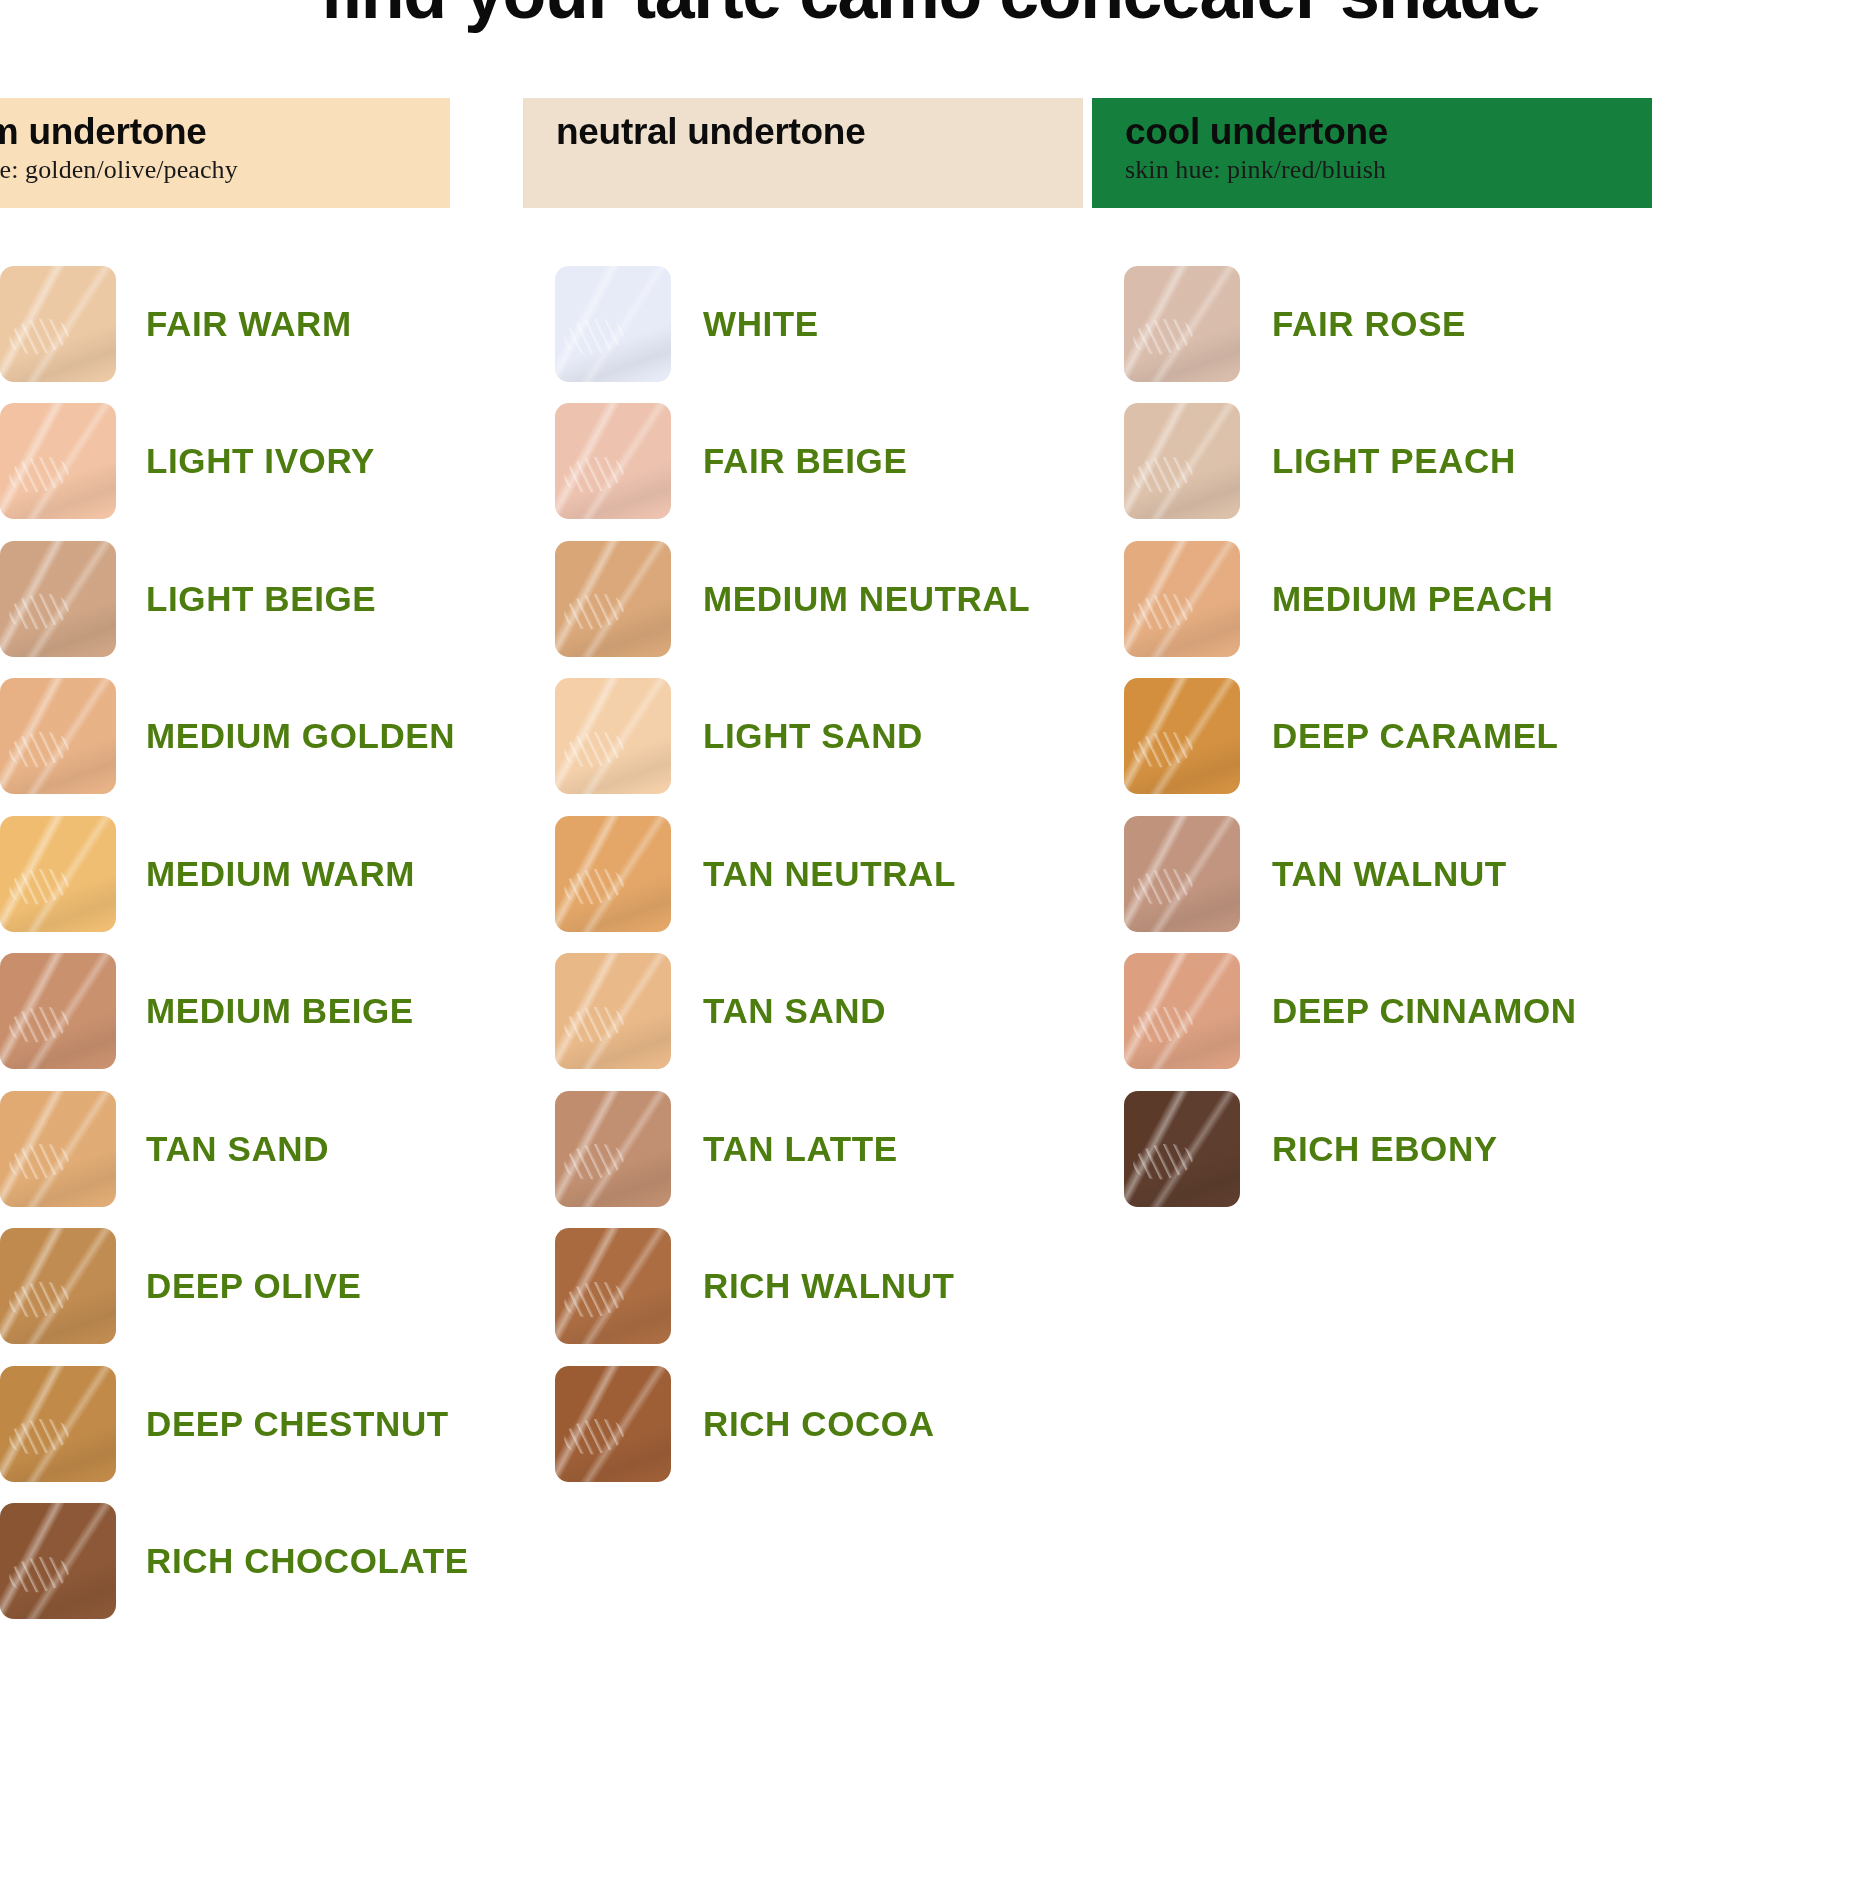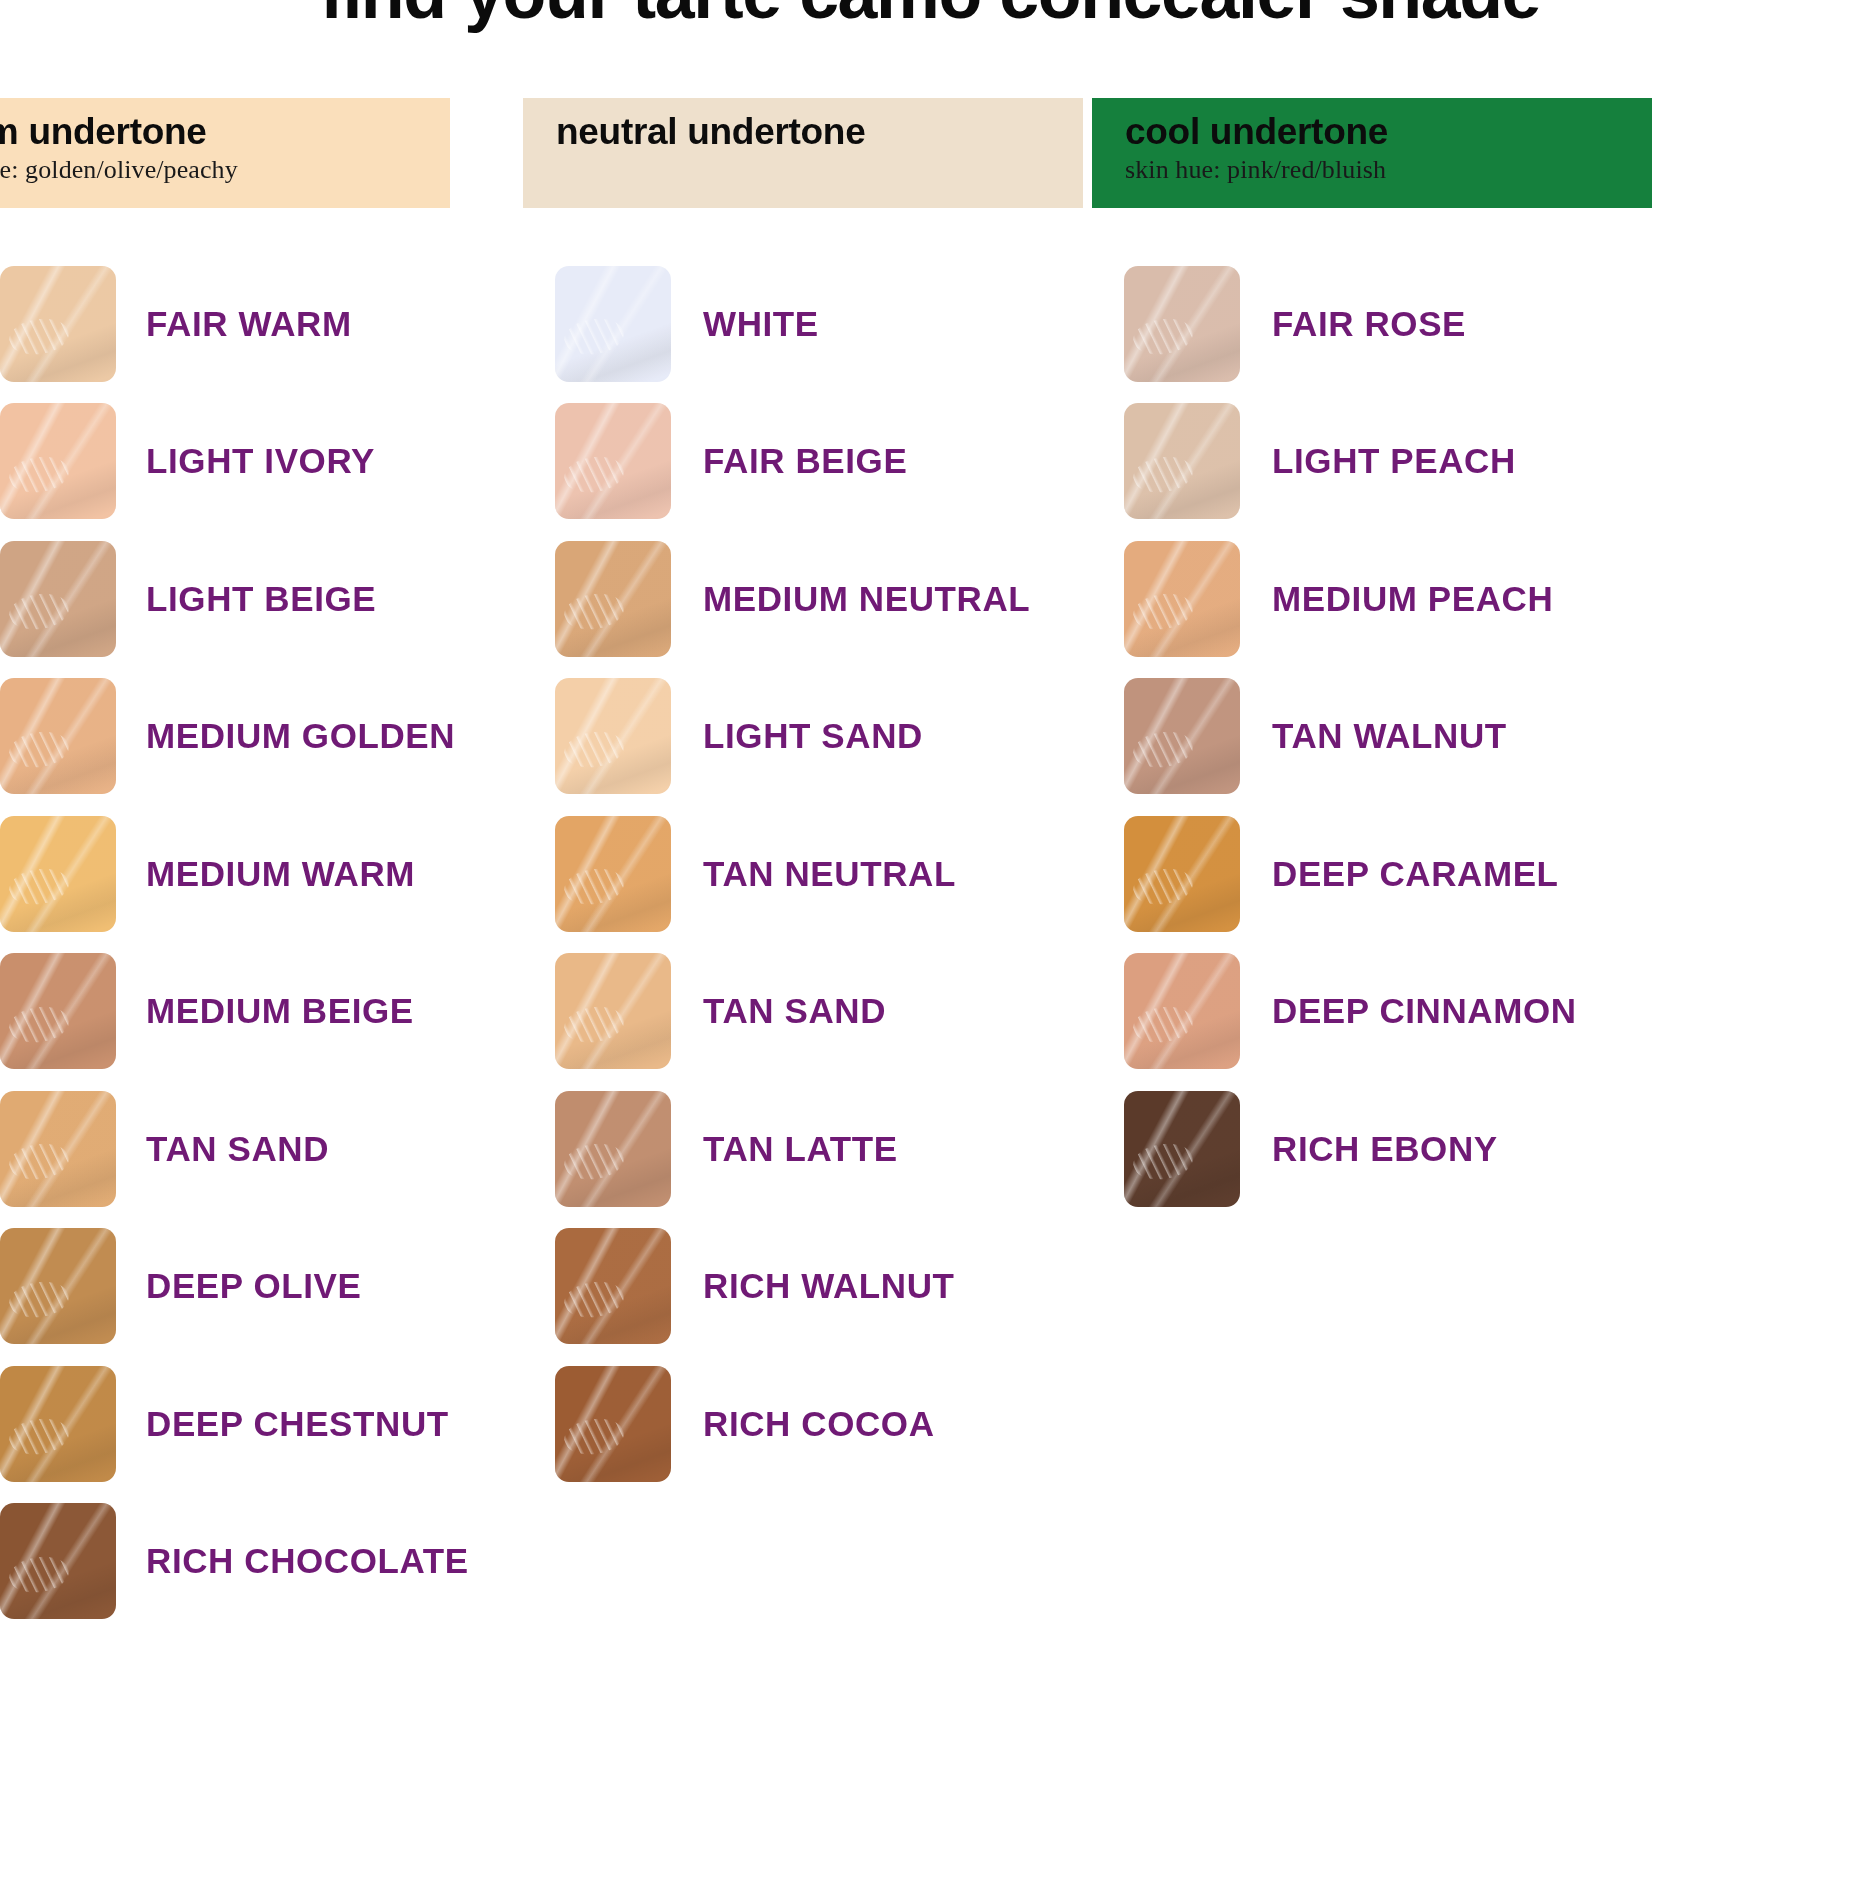--- a/index.html
+++ b/index.html
@@ -132,21 +132,21 @@
         rgba(255,255,255,0.45) 6px,
         rgba(255,255,255,0.00) 9px);
     transform: rotate(-8deg);
   }
 
   .shade-name {
     font-family: "Liberation Sans", sans-serif;
     font-weight: bold;
     font-size: 35px;
     letter-spacing: 0.6px;
-    color: #701a75;
+    color: #4d7c0f;
     margin-left: 32px;
     white-space: nowrap;
   }
   .col-warm .shade-name { margin-left: 30px; }
 </style>
 </head>
 <body>
 
 <div class="page-title">find your tarte camo concealer shade</div>
 
@@ -257,28 +257,28 @@
         </div>
         <div class="shade-row">
           <div class="swatch" style="background: rgb(220, 192, 169);"></div>
           <div class="shade-name">LIGHT PEACH</div>
         </div>
         <div class="shade-row">
           <div class="swatch" style="background: rgb(228, 171, 126);"></div>
           <div class="shade-name">MEDIUM PEACH</div>
         </div>
         <div class="shade-row">
+          <div class="swatch" style="background: rgb(211, 143, 61);"></div>
+          <div class="shade-name">DEEP CARAMEL</div>
+        </div>
+        <div class="shade-row">
           <div class="swatch" style="background: rgb(192, 147, 125);"></div>
           <div class="shade-name">TAN WALNUT</div>
         </div>
         <div class="shade-row">
-          <div class="swatch" style="background: rgb(211, 143, 61);"></div>
-          <div class="shade-name">DEEP CARAMEL</div>
-        </div>
-        <div class="shade-row">
           <div class="swatch" style="background: rgb(220, 159, 128);"></div>
           <div class="shade-name">DEEP CINNAMON</div>
         </div>
         <div class="shade-row">
           <div class="swatch" style="background: rgb(91, 58, 42);"></div>
           <div class="shade-name">RICH EBONY</div>
         </div>
       </div>
   </div>
 

